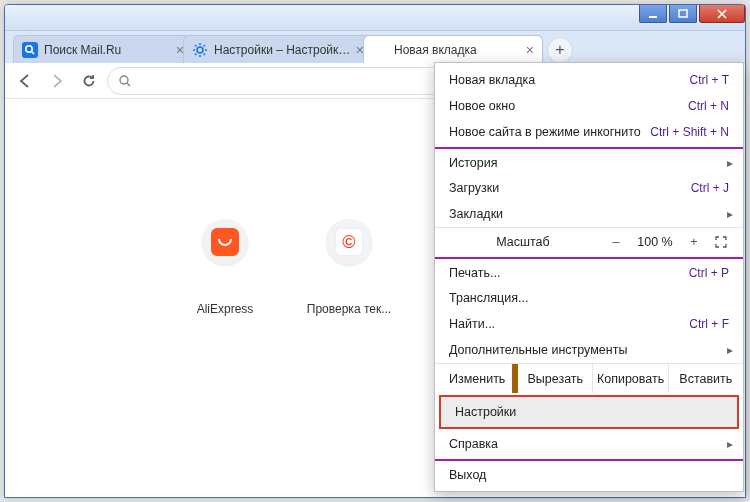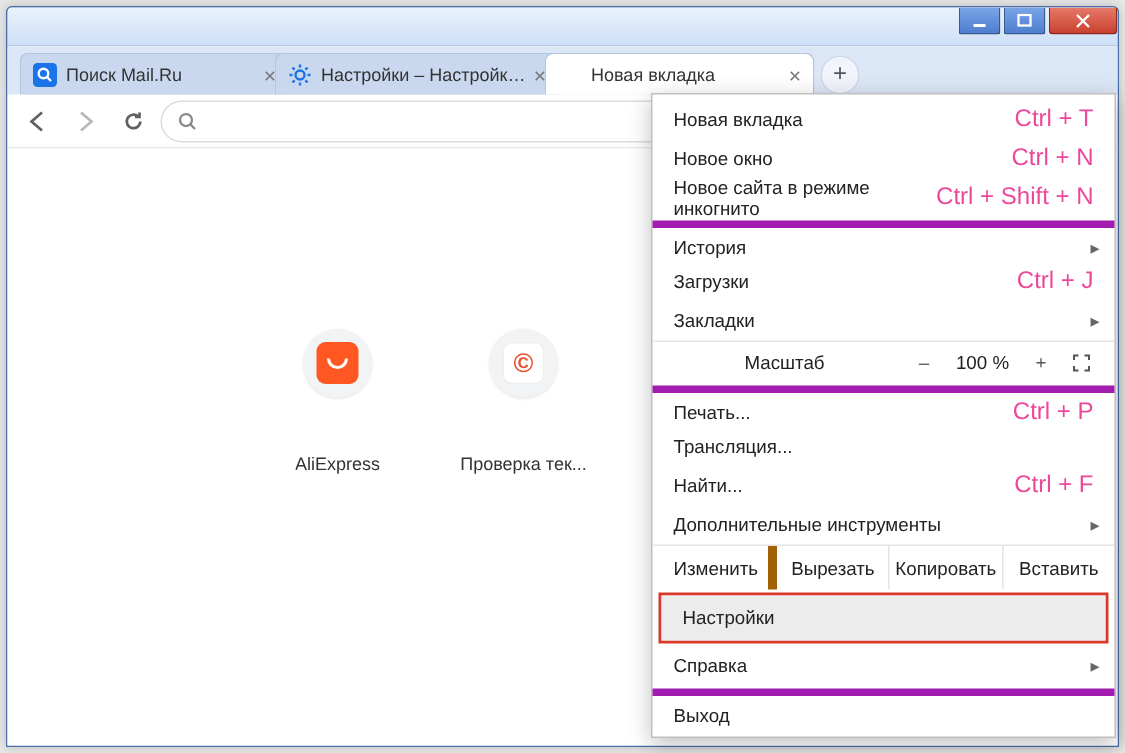--- a/index.html
+++ b/index.html
@@ -24,23 +24,23 @@
   .omnibox .star { margin-left: auto; color:#888; }
   .ext-ic { width:24px; height:24px; display:flex; align-items:center; justify-content:center; }
   .content { flex:1; background:#fff; position: relative; overflow:hidden;}
   .shortcuts { position:absolute; top: 120px; left: 180px; display:flex; gap: 44px; }
   .sc { width: 80px; display:flex; flex-direction:column; align-items:center; font-size:12px; color:#333; }
   .sc .tile { width: 46px; height:46px; border-radius:50%; background:#f1f3f4; display:flex; align-items:center; justify-content:center; margin-bottom: 10px; box-shadow: 0 1px 2px rgba(0,0,0,0.1);}
   .sc .tile .inner { width:28px; height:28px; border-radius:6px; display:flex; align-items:center; justify-content:center; font-weight:bold; color:#fff; }
   .sc .lbl { max-width: 90px; white-space:nowrap; overflow:hidden; text-overflow:ellipsis; text-align:right;margin-top:27px;}
   .dropdown { position:absolute; top: 62px; right: 6px; width: 310px; background:#fff; border:1px solid #bfbfbf; box-shadow: 0 4px 14px rgba(0,0,0,0.25); font-size: 12.5px; color:#222; z-index:50; padding: 4px 0;}
   .dd-row { display:flex; align-items:center; height: 26px; padding: 0 14px; position:relative;}
-  .dd-row.sep-above { border-top: 5px solid #a21caf; margin-top:2px; padding-top:2px; height:28px;}
+  .dd-row.sep-above { border-top: 2px solid #a21caf; margin-top:2px; padding-top:2px; height:28px;}
   .dd-row .lbl { flex:1; }
-  .dd-row .sc-key { color:#ec4899; font-size:16px; }
+  .dd-row .sc-key { color:#4c1d95; font-size:12px; }
   .dd-row .arrow { position:absolute; right:10px; color:#666; font-size:12px;}
   .dd-zoom { display:flex; align-items:center; height:28px; padding:0 14px; gap:10px;}
   .dd-zoom .lbl{ flex:1;text-align:center;}
   .dd-zoom .zbtn{ width:18px; text-align:center; color:#555;}
   .dd-zoom .zval{ width:40px; text-align:center;}
   .dd-zoom .full{ width:16px; display:flex; align-items:center; justify-content:center;}
   .dd-edit { display:flex; align-items:center; height:30px; border-top:1px solid #e4e4e4; }
   .dd-edit .cell { flex:1; text-align:center; border-right:1px solid #e4e4e4; height:100%; display:flex; align-items:center; justify-content:center;}
   .dd-edit .cell.first { flex:0.85; border-right:6px solid #a16207; justify-content:flex-start; padding-left:14px;}
   .dd-edit .cell:last-child{ border-right:none;}

